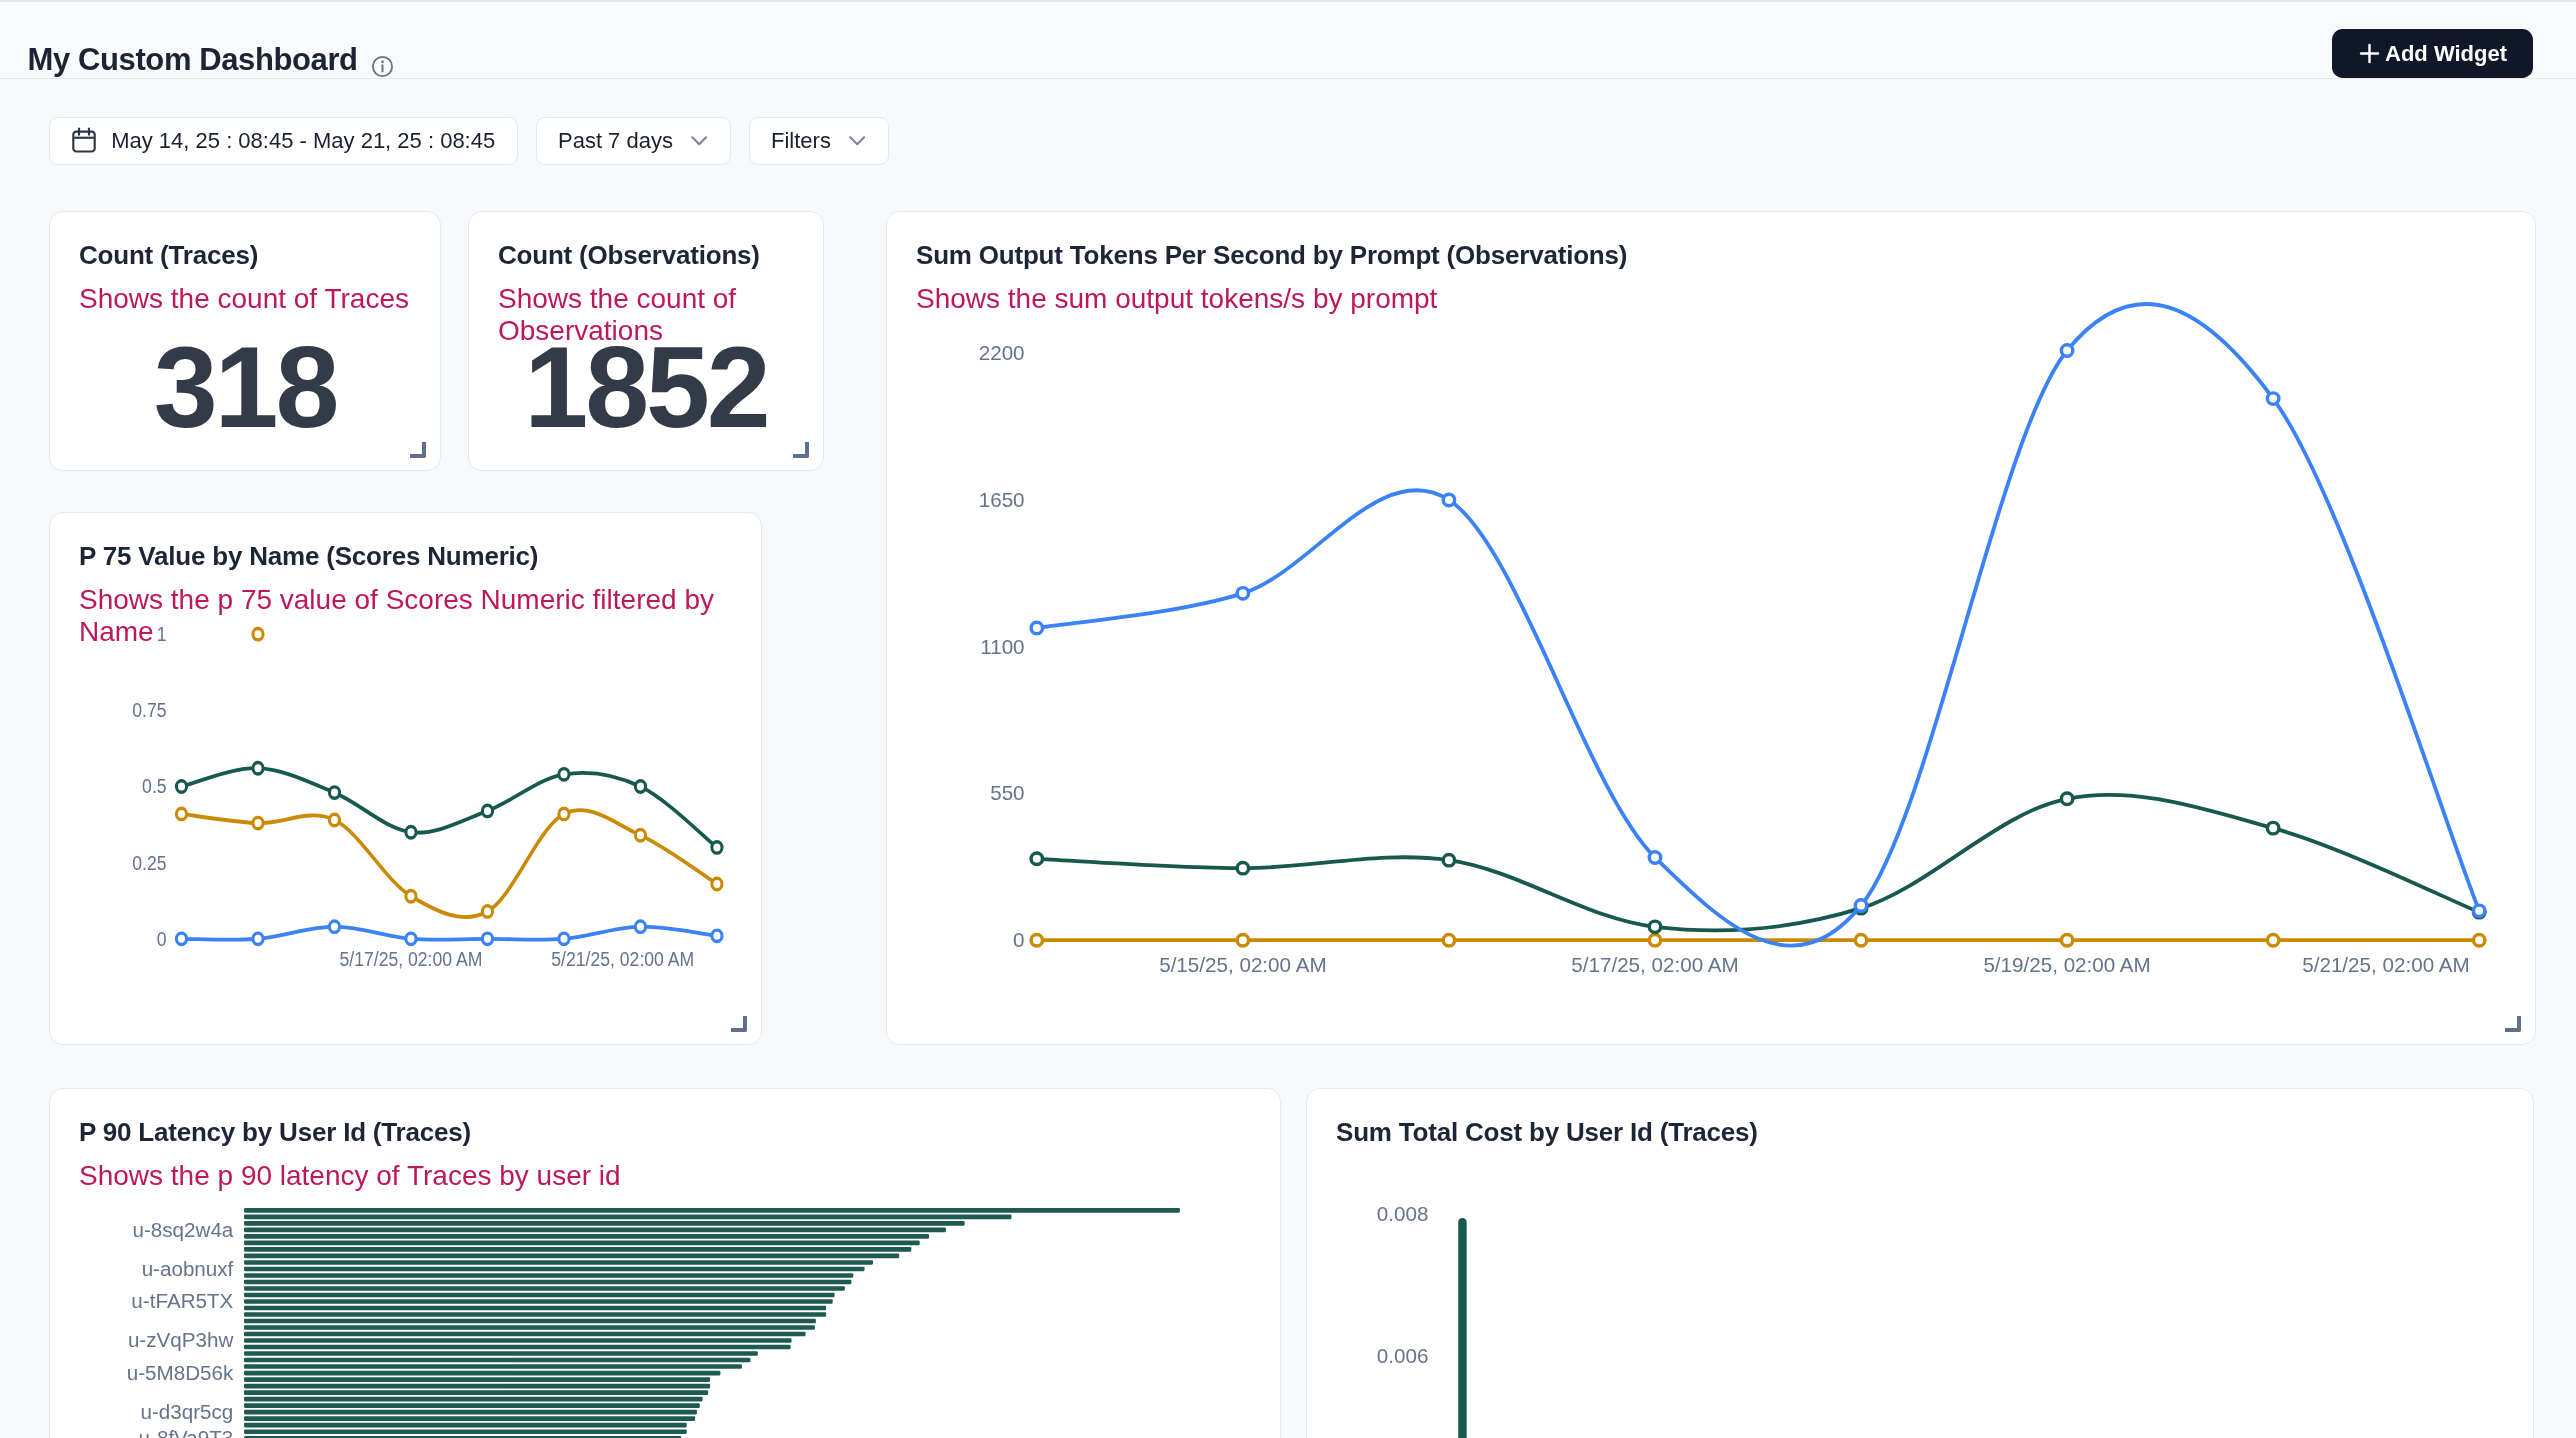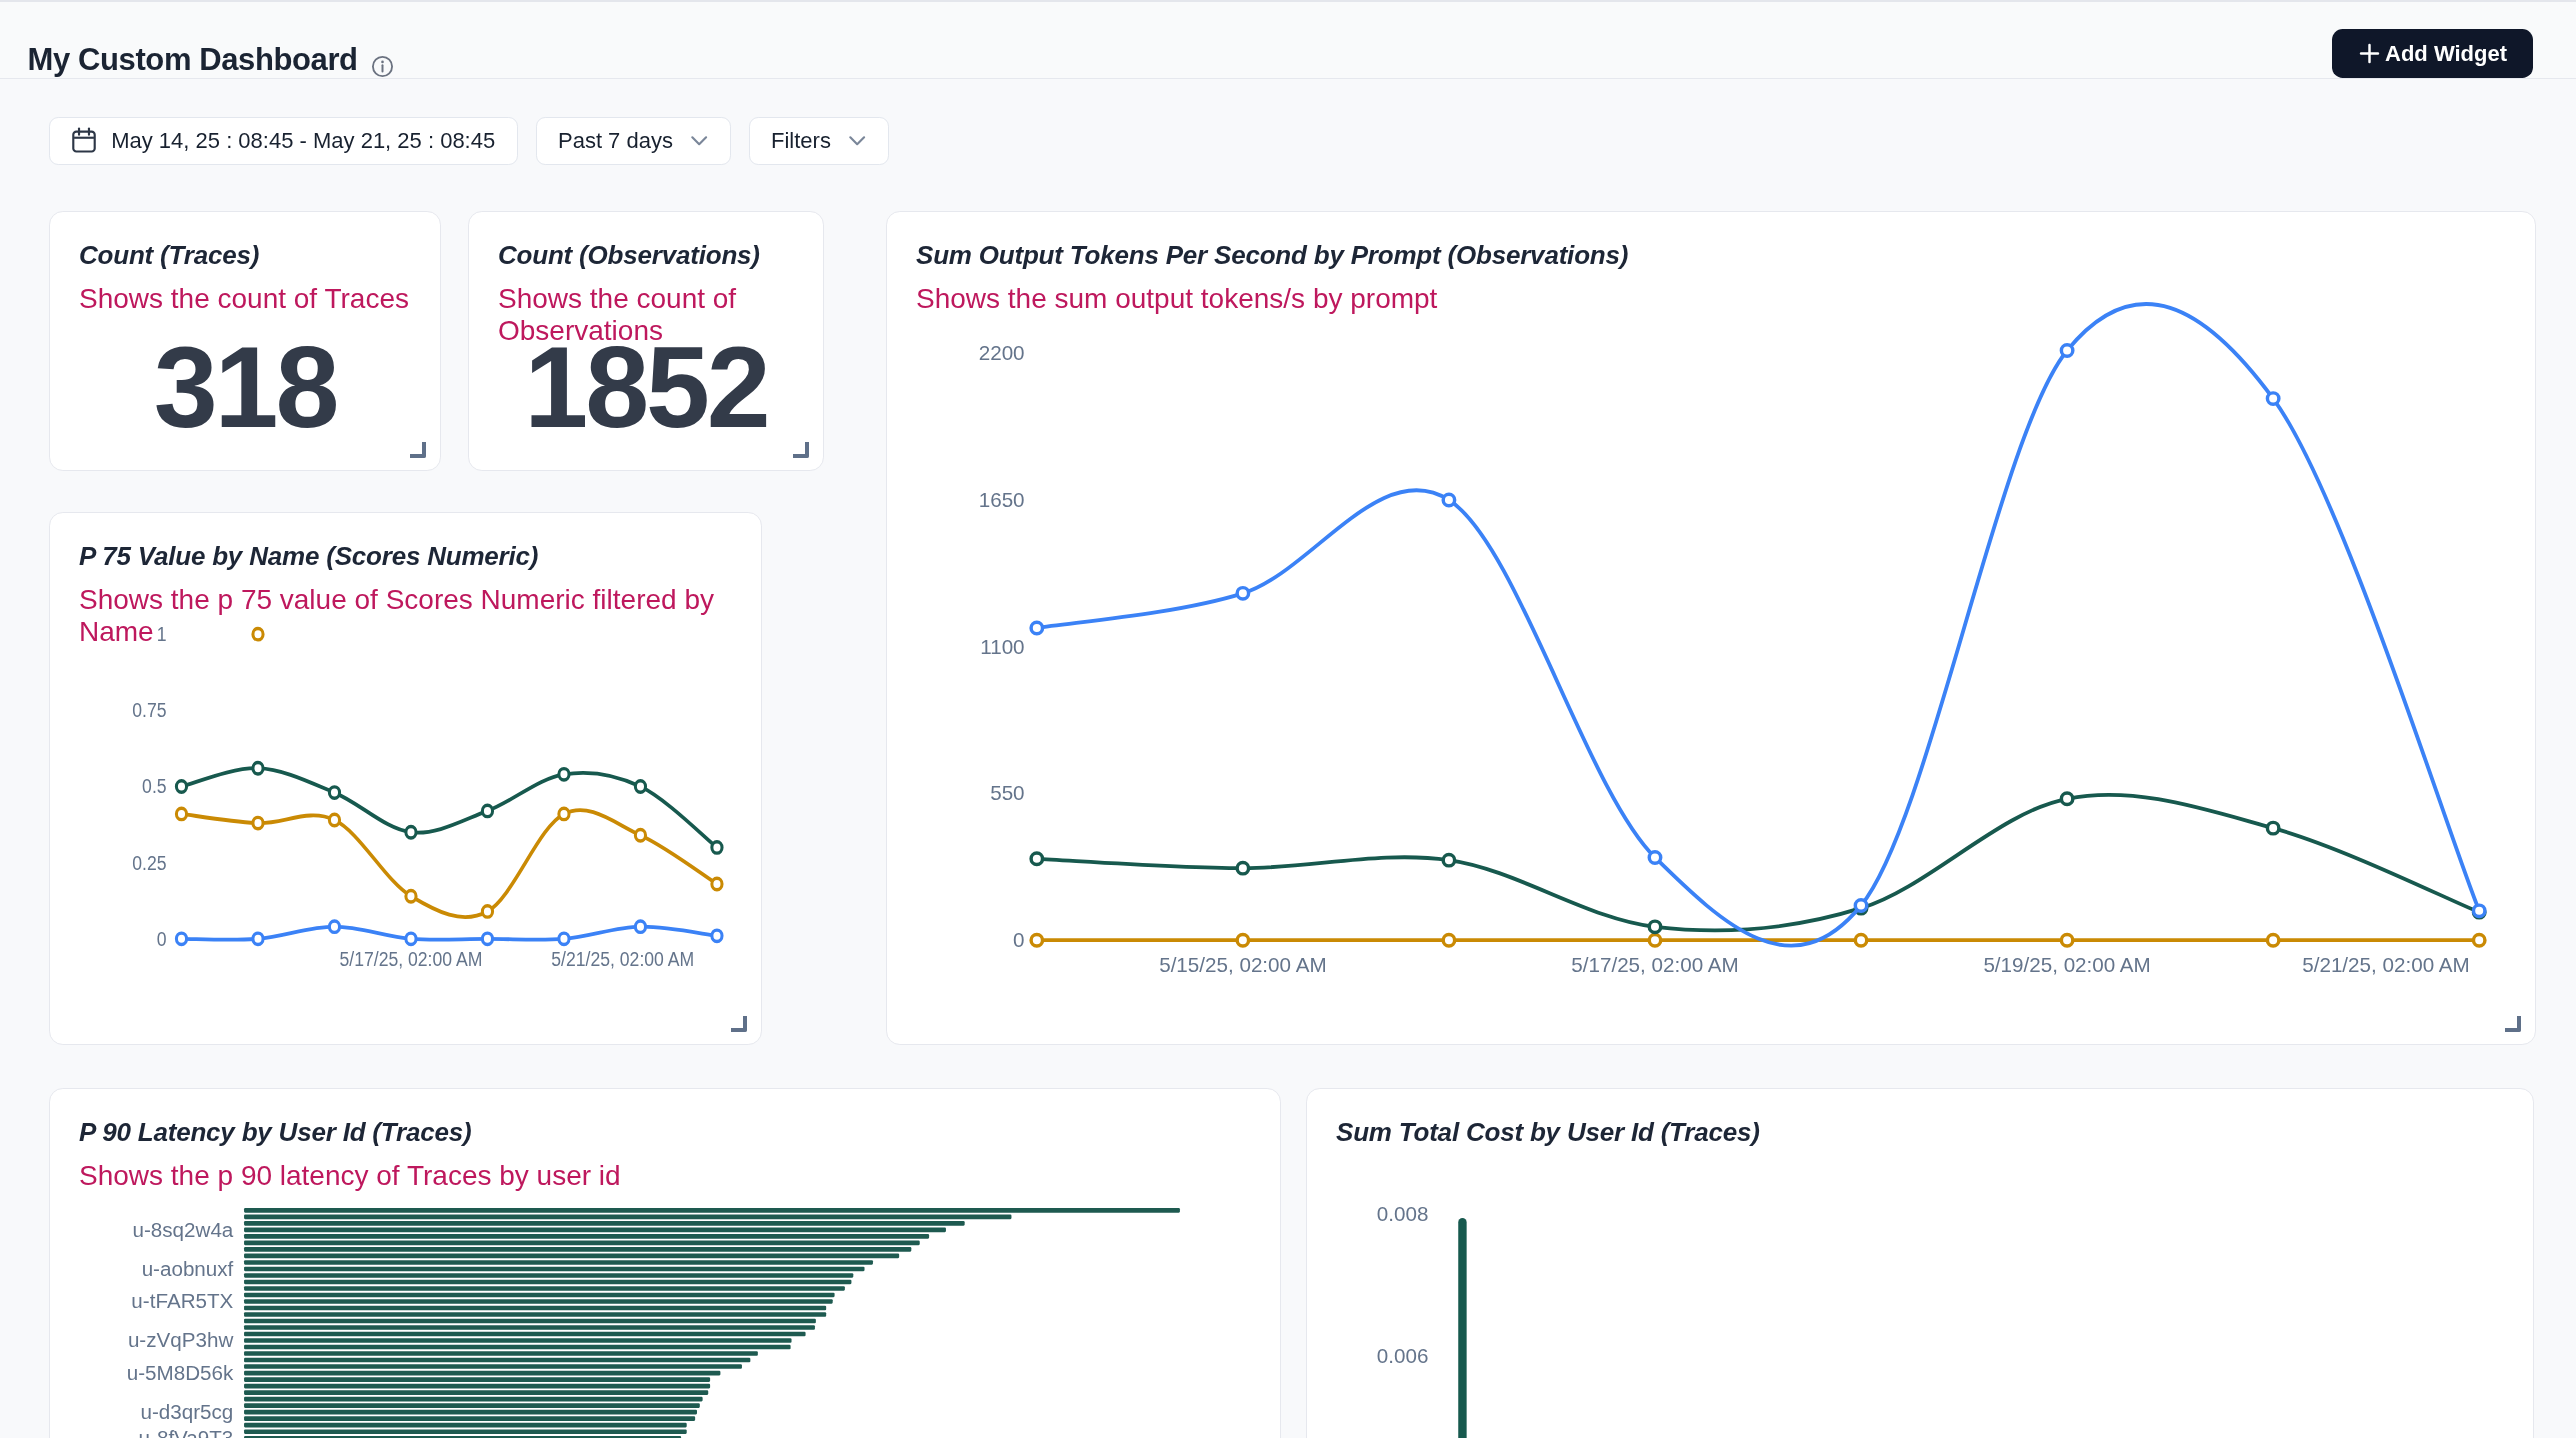--- a/index.html
+++ b/index.html
@@ -30,21 +30,21 @@
     height:48px; background:#fff; border:1.5px solid #e3e7ee; border-radius:9.2px;
     display:inline-flex; align-items:center; gap:13.8px; padding:0 21.4px;
     font-size:22px; color:#18212f; font-family:inherit; cursor:pointer; white-space:nowrap;
   }
   .tb-btn .chev { margin-left:3.1px; display:inline-flex; }
   
   .card {
     position:absolute; background:#fff; border:1.5px solid #e6e8ee; border-radius:13.8px;
     overflow:hidden;
   }
-  .card-title { font-size:26px; font-weight:600; color:#1d2636; letter-spacing:-0.2px;font-style:italic; }
+  .card-title { font-size:26px; font-weight:600; color:#1d2636; letter-spacing:-0.2px; }
   .card-sub { font-size:28px; color:#be185d; margin-top:12.2px; }
   .card-head { position:absolute; left:29px; top:27.6px; right:29px; }
   .big-number {
     position:absolute; left:0; right:0; top:92px; bottom:0;
     display:flex; align-items:center; justify-content:center;
     font-size:115px; font-weight:700; color:#333b49; letter-spacing:-3.1px;
   }
   .resize-handle {
     position:absolute; right:13.8px; bottom:12.2px; width:16px; height:16px;
     border-right:4.6px solid #5f7089; border-bottom:4.6px solid #5f7089;

